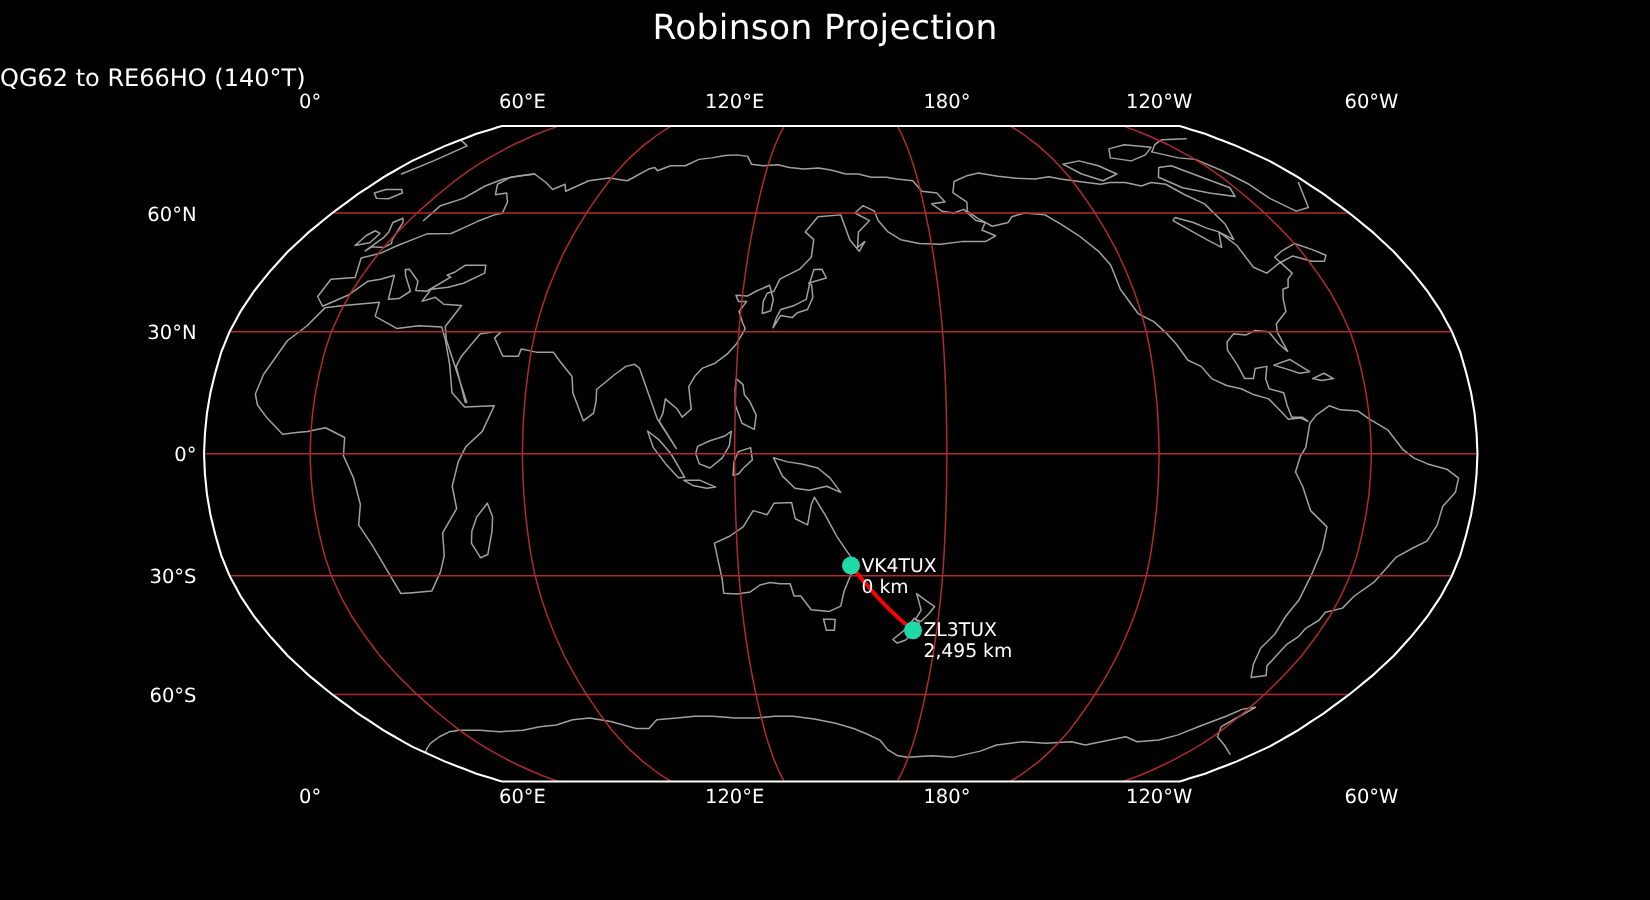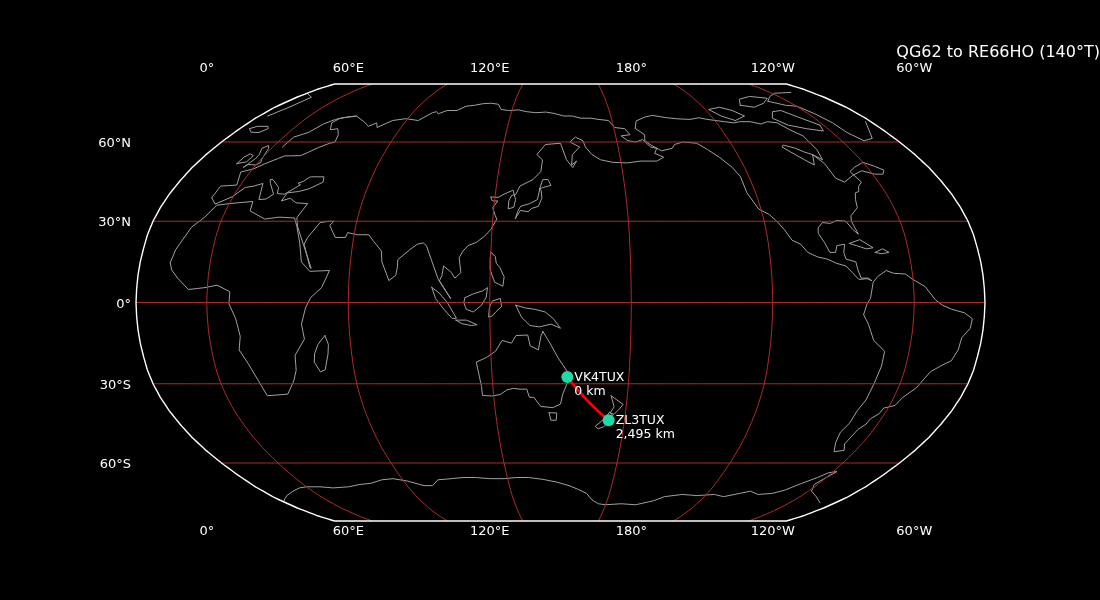--- a/index.html
+++ b/index.html
@@ -7,33 +7,34 @@
     width:1100px;height:600px;overflow:hidden;
     font-family:"DejaVu Sans","Liberation Sans",sans-serif;
     color:#ffffff;position:relative;
   }
   #stage{position:absolute;inset:0;}
   .title{
     position:absolute;left:0;right:0;top:6px;text-align:center;
     font-size:23px;letter-spacing:.2px;color:#ffffff;
   }
   .subtitle{
-    position:absolute;left:0;right:0;top:42px;text-align:right;
+    position:absolute;left:0;right:0;top:42px;text-align:left;
     font-size:16px;color:#ffffff;
   }
   svg{position:absolute;left:0;top:0;}
   .tick{font-size:13px;fill:#ffffff;font-family:"DejaVu Sans","Liberation Sans",sans-serif;}
   .tick.top,.tick.bot{text-anchor:middle;}
   .tick.left{text-anchor:end;}
   .mlabel{font-size:12.5px;fill:#ffffff;font-family:"DejaVu Sans","Liberation Sans",sans-serif;}
 </style>
 </head>
 <body>
 
 <div id="stage">
+  <div class="title">Robinson Projection</div>
   <div class="subtitle">QG62 to RE66HO (140°T)</div>
   <svg id="map" width="1100" height="600">
     <g id="g-coast">
         <polyline points="170.24,262.67 175.68,249.67 191.55,227.18 204.72,217.15 216.63,205.24 229.26,203.62 252.90,201.46 250.11,210.92 264.77,219.05 279.03,217.15 294.50,217.97 296.91,226.64 299.73,242.89 301.34,261.86 309.73,271.34 329.49,270.53 321.54,287.60 310.64,297.62 305.47,307.92 301.47,324.18 304.43,339.08 295.07,355.33 296.16,370.24 293.76,381.07 287.85,394.08 275.09,395.16 267.28,395.70 258.57,381.07 248.10,363.46 239.11,349.91 240.24,336.37 235.71,318.76 228.96,303.85 229.76,291.66 216.97,285.16 205.00,287.60 197.87,288.41 188.38,289.49 177.61,278.12 171.66,269.99 170.24,262.67" fill="none" stroke="#a0a0a0" stroke-width="1" stroke-linejoin="round" stroke-linecap="round"></polyline>
         <polyline points="324.91,335.55 328.38,344.50 328.03,353.98 325.21,369.69 320.41,371.86 314.27,362.11 314.58,353.98 317.88,344.50 324.91,335.55" fill="none" stroke="#a0a0a0" stroke-width="1" stroke-linejoin="round" stroke-linecap="round"></polyline>
         <polyline points="211.77,197.68 220.64,186.13 236.76,185.06 240.76,172.05 253.51,168.88 265.07,163.67 278.78,158.23 284.71,155.89 288.67,155.89 300.73,155.63 308.69,152.08 318.44,147.54 329.68,143.25 334.86,142.24 338.36,134.69 337.76,128.66 330.28,129.82 331.68,122.84 340.19,118.20 356.36,116.01 363.99,121.68 368.38,126.33 376.75,122.84 377.07,127.49 392.52,120.52 405.93,118.66 418.23,120.52 432.49,112.72 436.59,111.63 438.26,113.82 447.12,110.53 456.84,110.53 465.98,106.25 474.53,105.25 483.32,103.65 491.26,103.25 498.46,104.25 500.97,109.44 508.67,110.53 518.55,109.88 526.26,111.63 535.88,112.72 545.79,112.07 553.91,113.38 563.85,116.01 572.21,116.01 580.84,118.20 591.00,118.20 598.00,119.36 608.49,120.52 614.55,127.49 624.65,128.66 629.98,134.69 621.14,135.90 627.97,140.77 635.83,141.99 642.56,139.56 650.63,147.03 656.81,148.29 654.61,153.34 663.71,157.19 656.88,161.08 640.82,161.08 627.12,162.89 612.91,162.37 600.50,159.78 592.01,154.60 585.43,147.03 582.99,140.77 575.27,137.12 569.92,141.99 579.68,147.03 572.32,154.60 571.67,164.96 576.56,161.08 572.78,167.55 566.50,159.78 560.50,143.25 545.30,144.51 536.87,154.60 542.50,159.78 540.87,171.52 533.11,179.45 519.89,186.13 515.94,194.17 511.49,195.52 508.84,200.92 508.16,209.03 513.85,207.13 515.54,199.57 513.08,190.15 503.99,194.17 498.22,197.41 490.63,196.87 492.35,200.92 497.85,200.92 492.69,207.67 495.32,215.80 496.84,219.05 490.89,229.35 484.70,236.12 476.30,242.35 468.02,245.60 463.06,251.02 459.18,257.79 460.84,272.70 454.80,278.12 451.46,272.70 443.57,265.92 441.95,275.41 439.45,280.82 450.88,298.98 443.49,287.60 438.31,279.47 431.13,259.15 426.40,245.60 423.19,242.89 417.29,244.25 409.82,249.67 397.74,259.69 397.41,267.28 395.71,275.41 388.92,280.55 381.89,261.86 381.39,251.02 373.75,241.54 368.90,234.76 357.42,234.76 347.55,232.60 345.54,237.47 335.20,237.47 329.77,225.28 334.10,221.22 329.57,221.22 320.19,222.57 307.61,237.47 304.11,244.25 310.08,267.82 311.20,268.36 297.59,226.64 296.85,217.70 307.65,203.62 295.87,202.81 290.24,198.22 281.31,200.92 287.40,192.83 298.75,191.49 309.01,188.81 323.11,182.11 323.93,176.81 311.37,176.81 310.32,176.81 303.41,181.31 298.00,183.45 300.46,184.79 284.47,194.17 277.18,193.63 278.63,187.47 272.91,179.45 270.20,179.72 270.37,183.45 273.61,194.17 267.26,198.22 265.98,199.03 258.92,199.57 262.93,183.45 253.77,186.13 245.41,187.47 231.90,196.87 215.04,204.16 211.77,197.68" fill="none" stroke="#a0a0a0" stroke-width="1" stroke-linejoin="round" stroke-linecap="round"></polyline>
         <polyline points="243.49,167.30 255.65,158.48 259.21,154.60 261.93,148.29 268.67,145.52 268.67,148.29 261.46,159.78 260.96,162.37 255.81,164.96 248.16,164.44 243.49,167.30" fill="none" stroke="#a0a0a0" stroke-width="1" stroke-linejoin="round" stroke-linecap="round"></polyline>
         <polyline points="236.74,163.67 243.94,157.19 250.18,153.84 253.32,155.63 246.53,161.85 236.74,163.67" fill="none" stroke="#a0a0a0" stroke-width="1" stroke-linejoin="round" stroke-linecap="round"></polyline>
         <polyline points="249.55,128.66 257.34,126.33 267.92,126.33 268.26,128.66 258.83,132.50 250.99,132.25 249.55,128.66" fill="none" stroke="#a0a0a0" stroke-width="1" stroke-linejoin="round" stroke-linecap="round"></polyline>
         <polyline points="282.43,147.03 293.66,137.12 308.91,132.25 323.43,124.01 335.52,119.36 346.63,117.10 356.36,116.01" fill="none" stroke="#a0a0a0" stroke-width="1" stroke-linejoin="round" stroke-linecap="round"></polyline>

